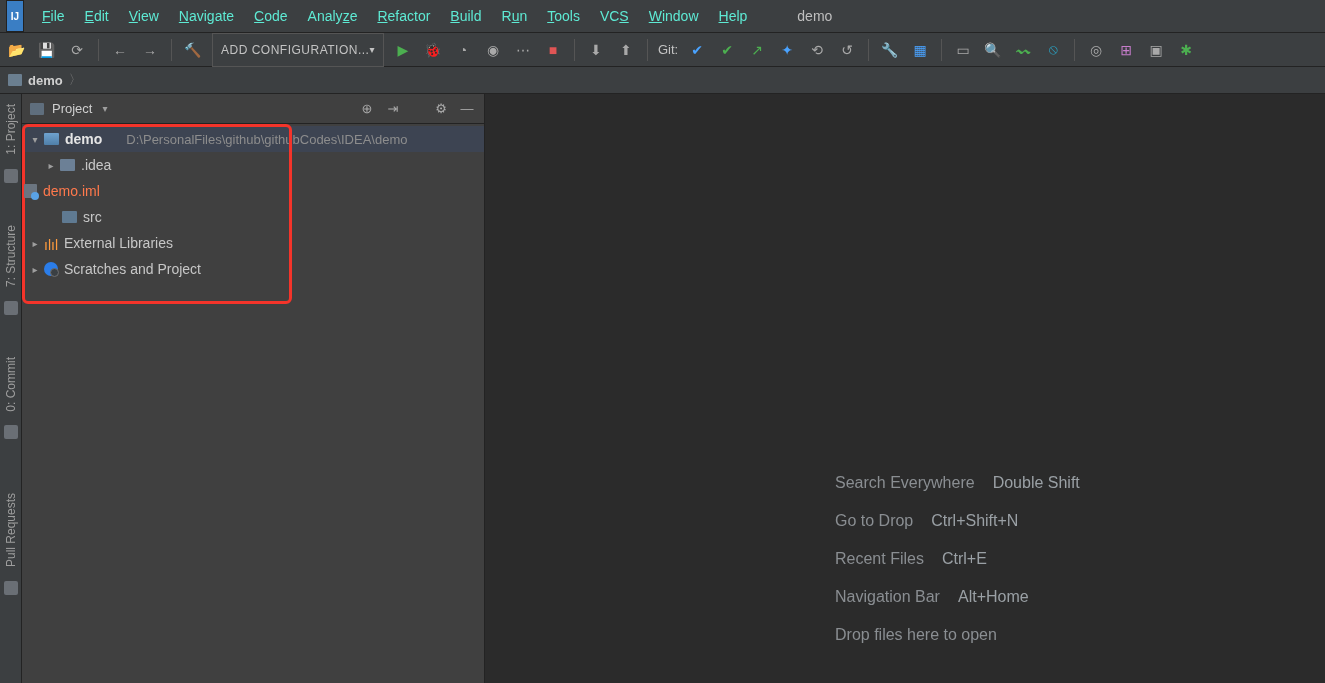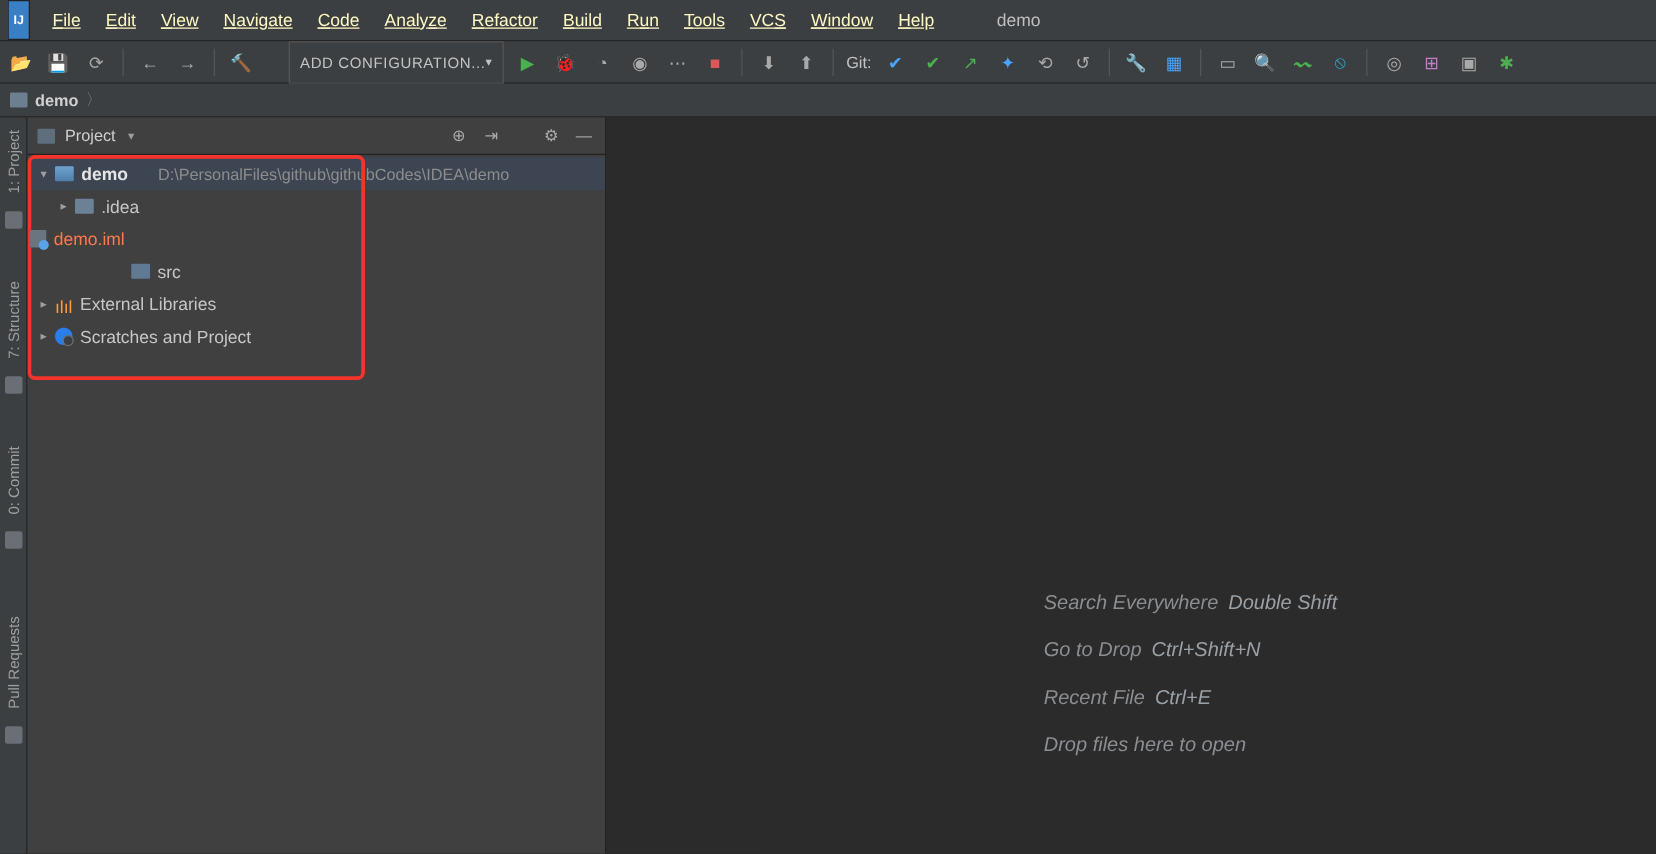--- a/index.html
+++ b/index.html
@@ -1,28 +1,28 @@
 <!DOCTYPE html>
 <html><head>
 <meta charset="utf-8">
 <style>
   * { margin:0; padding:0; box-sizing:border-box; font-family:"Segoe UI",Arial,sans-serif; }
   body { width:1325px; height:683px; background:#2b2b2b; color:#bbbbbb; font-size:13px; overflow:hidden; display:flex; flex-direction:column; }
   
   .menubar { height:33px; background:#3c3f41; display:flex; align-items:center; padding:0 6px; border-bottom:1px solid #232323; gap:4px; }
   .app-icon { width:18px; height:32px; background:#3a7ec4; border:1px solid #222; margin-right:6px; display:inline-flex; align-items:center; justify-content:center; font-size:10px; color:#fff; font-weight:bold; }
-  .menu { padding:4px 8px; font-size:14px; color:#fef9c3; cursor:pointer;text-decoration:underline; }
+  .menu { padding:4px 8px; font-size:14px; color:#5eead4; cursor:pointer; }
   .menu u { text-decoration:underline; }
   .menu-spacer { width:14px; }
   .project-name { color:#bfbfbf; margin-left:20px; font-size:14px; }
   
   .toolbar { height:34px; background:#3c3f41; display:flex; align-items:center; padding:0 6px; border-bottom:1px solid #232323; gap:8px; }
   .tb-btn { width:22px; height:22px; display:inline-flex; align-items:center; justify-content:center; color:#a9a9a9; cursor:pointer; font-size:14px; }
   .tb-sep { width:1px; height:22px; background:#555; margin:0 2px; }
-  .tb-cfg { display:flex; align-items:center; height:24px; border:1px solid #555; padding:16px 8px; color:#c3c3c3; font-size:12px; letter-spacing:.5px; min-width:160px; justify-content:space-between; cursor:pointer;margin-left:19px; }
+  .tb-cfg { display:flex; align-items:center; height:24px; border:1px solid #555; padding:16px 8px; color:#c3c3c3; font-size:12px; letter-spacing:.5px; min-width:160px; justify-content:space-between; cursor:pointer; }
   .tb-green { color:#4caf50; }
   .tb-red { color:#e05555; }
   .tb-blue { color:#4aa3ff; }
   .git-label { font-size:13px; color:#c3c3c3; }
   
   .breadcrumb { height:27px; background:#3c3f41; display:flex; align-items:center; padding:0 8px; gap:6px; border-bottom:1px solid #232323; }
   .bc-icon { width:14px; height:12px; background:#6b7f90; border-radius:1px; }
   .bc-text { font-weight:bold; color:#d0d0d0; }
   .bc-sep { color:#777; }
   
@@ -51,21 +51,21 @@
   .ic-file.idea::after { content:""; position:absolute; right:-2px; bottom:-2px; width:8px; height:8px; background:#5aa3e6; border-radius:50%; }
   .ic-lib { width:14px; height:12px; display:inline-block; margin:0 6px 0 2px; color:#ff9b3d; }
   .ic-sc { width:14px; height:14px; border-radius:50%; background:#2b7de9; margin:0 6px 0 2px; position:relative; }
   .ic-sc::after{content:"";position:absolute;right:-1px;bottom:-1px;width:7px;height:7px;border-radius:50%;background:#3a3f43;border:1px solid #6e6e6e;}
   .row-label { white-space:nowrap; }
   .row-path { color:#8d8d8d; margin-left:24px; font-size:13px; }
   .iml { color:#ff794c; }
   
   .editor-empty { flex:1; background:#2b2b2b; overflow:hidden; }
   .hints { margin:370px 0 0 350px; color:#8a8e92; font-size:16px; line-height:38px; }
-  .hints div { display:flex; gap:8px;font-style:italic; }
+  .hints div { display:flex; gap:18px; }
   .hint-k { color:#9aa0a5; }
 </style>
 </head>
 <body>
 
 <div class="menubar">
   <div class="app-icon">IJ</div>
   <div class="menu"><u>F</u>ile</div>
   <div class="menu"><u>E</u>dit</div>
   <div class="menu"><u>V</u>iew</div>
@@ -172,21 +172,21 @@
       </div>
       <div class="row" style="padding-left:22px;">
         <span class="chev">▸</span>
         <span class="ic-folder"></span>
         <span class="row-label">.idea</span>
       </div>
       <div class="row" style="">
         <span class="ic-file idea"></span>
         <span class="row-label iml">demo.iml</span>
       </div>
-      <div class="row" style="padding-left:38px;margin-left:43px;">
+      <div class="row" style="padding-left:38px;">
         <span class="ic-folder" style="background:#5f7a92;"></span>
         <span class="row-label">src</span>
       </div>
       <div class="row" style="padding-left:6px;">
         <span class="chev">▸</span>
         <span class="ic-lib">ılıl</span>
         <span class="row-label">External Libraries</span>
       </div>
       <div class="row" style="padding-left:6px;">
         <span class="chev">▸</span>
@@ -200,21 +200,25 @@
     <div class="hints">
       <div>
           <span>Search Everywhere</span>
           <span class="hint-k">Double Shift</span>
         </div>
       <div>
           <span>Go to Drop</span>
           <span class="hint-k">Ctrl+Shift+N</span>
         </div>
       <div>
-          <span>Recent File</span>
+          <span>Recent Files</span>
           <span class="hint-k">Ctrl+E</span>
         </div>
       <div>
+          <span>Navigation Bar</span>
+          <span class="hint-k">Alt+Home</span>
+        </div>
+      <div>
           <span>Drop files here to open</span>
         </div>
     </div>
   </div>
 </div>
 
 </body></html>

